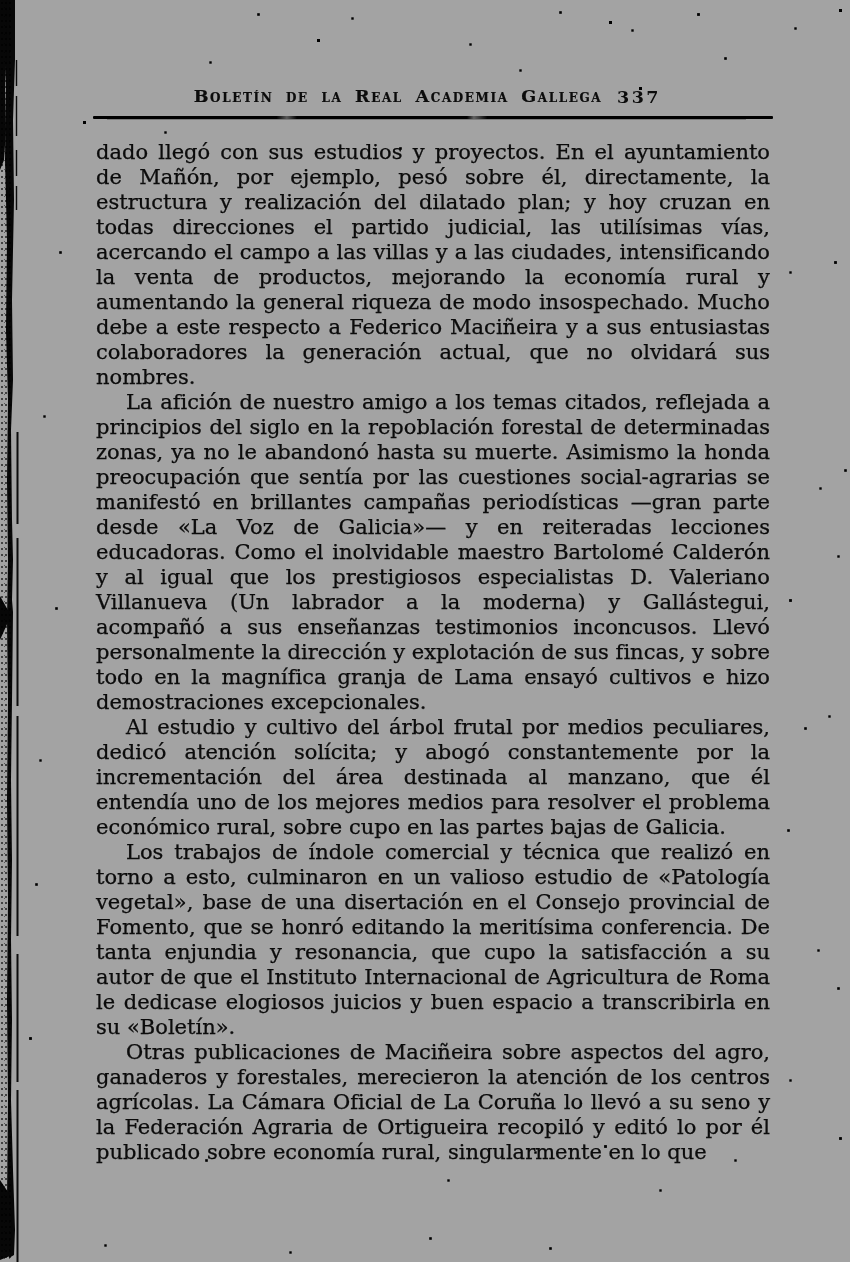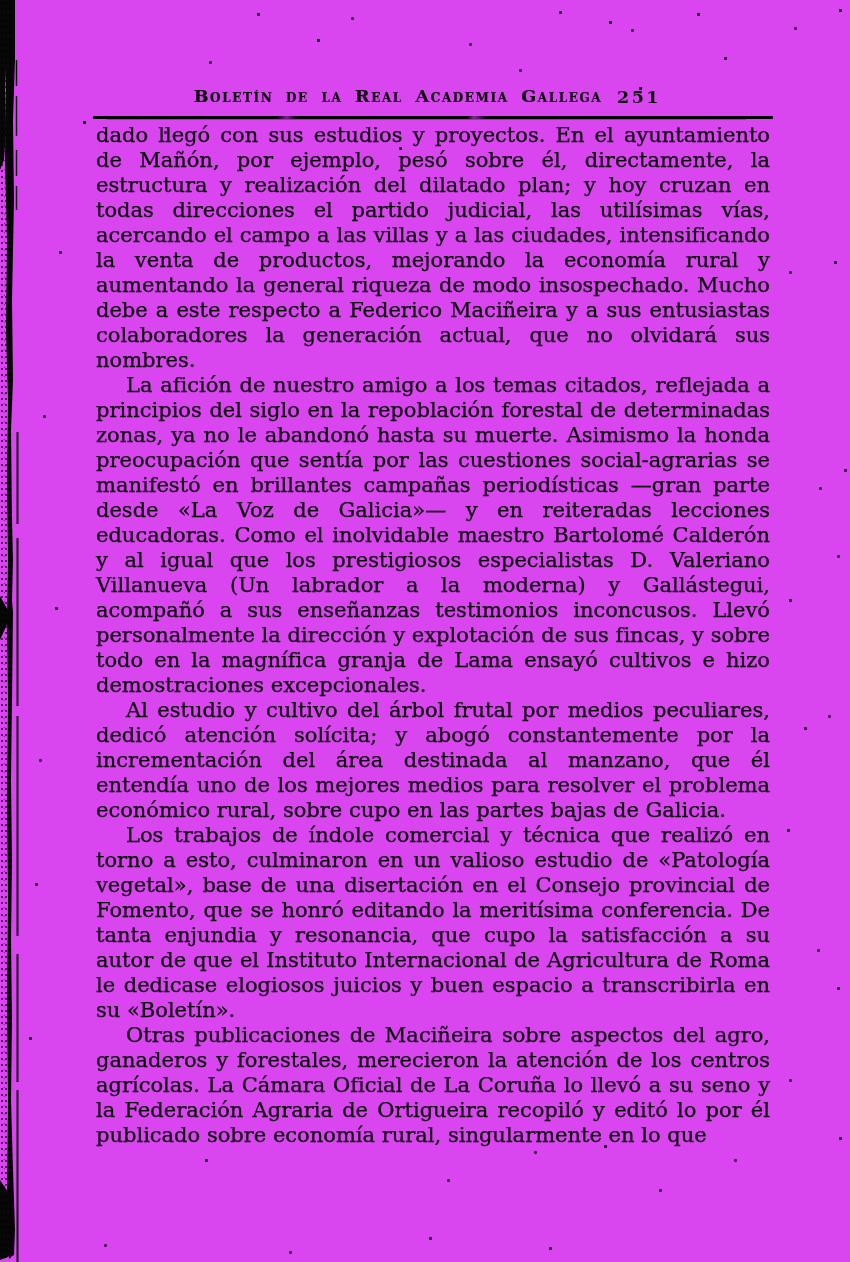--- a/index.html
+++ b/index.html
@@ -2,21 +2,21 @@
 <html lang="es"><head>
 <meta charset="utf-8">
 <style>
   html, body {
     margin: 0; padding: 0; background: #777;
   }
   .page {
     position: relative;
     width: 850px; height: 1262px;
     margin: 0 auto;
-    background: #d946ef;
+    background: #a3a3a3;
     overflow: hidden;
     font-family: "DejaVu Serif", "Liberation Serif", serif;
     color: #0c0c0c;
   }
   
   .running-head {
     position: absolute; top: 86px; left: 130px; width: 536px;
     text-align: center;
     font-variant: small-caps;
     font-weight: 700;
@@ -39,21 +39,21 @@
         #000 0%, #000 27%, rgba(0,0,0,.45) 28.5%, #000 30%,
         #000 55%, rgba(0,0,0,.4) 56%, #000 58%, #000 100%);
     border-radius: 1px;
   }
   .head-rule::after { 
     content: ""; position: absolute; left: 2%; right: 4%; top: 3px; height: 1px;
     background: rgba(0,0,0,.25);
   }
   
   .page-body {
-    position: absolute; top: 123px; left: 96px; width: 674px;
+    position: absolute; top: 140px; left: 96px; width: 674px;
     font-size: 21px; line-height: 25px;
     text-align: justify;
     text-justify: inter-word;
     hyphens: auto; -webkit-hyphens: auto;
     -webkit-text-stroke: 0.25px #000;
   }
   .page-body p { margin: 0; }
   .page-body p.indent { text-indent: 30px; }
   .seg-italic { }
   
@@ -108,21 +108,21 @@
       <path fill="#070707" d="M0,1180 L10,1195 L12,1230 L10,1256 L0,1260 Z"></path>
 
       <line x1="17.5" y1="432" x2="17.5" y2="1262" stroke="#0c0c0c" stroke-width="2" stroke-dasharray="92 14 168 10 220 18 128 8 190 12"></line>
       <line x1="16.5" y1="60" x2="16.5" y2="210" stroke="#0c0c0c" stroke-width="1.4" stroke-dasharray="26 10 40 14"></line>
     </svg>
   </div>
 
   <div class="speckles"></div>
 
   <div class="running-head">Boletín de la Real Academia Gallega</div>
-  <div class="page-number">251</div>
+  <div class="page-number">337</div>
   <div class="head-rule"></div>
 
   <div class="page-body">
       <p class=""><span class="seg-normal">dado llegó con sus estudios y proyectos. En el ayuntamiento de Mañón, por ejemplo, pesó sobre él, directamente, la estructura y realización del dilatado plan; y hoy cruzan en todas direcciones el partido judicial, las utilísimas vías, acercando el campo a las villas y a las ciudades, intensificando la venta de productos, mejorando la economía rural y aumentando la general riqueza de modo insospechado. Mucho debe a este respecto a Federico Maciñeira y a sus entusiastas colaboradores la generación actual, que no olvidará sus nombres.</span></p>
       <p class="indent"><span class="seg-normal">La afición de nuestro amigo a los temas citados, reflejada a principios del siglo en la repoblación forestal de determinadas zonas, ya no le abandonó hasta su muerte. Asimismo la honda preocupación que sentía por las cuestiones social-agrarias se manifestó en brillantes campañas periodísticas —gran parte desde «La Voz de Galicia»— y en reiteradas lecciones educadoras. Como el inolvidable maestro Bartolomé Calderón y al igual que los prestigiosos especialistas D. Valeriano Villanueva </span><span class="seg-italic">(Un labrador a la moderna)</span><span class="seg-normal"> y Gallástegui, acompañó a sus enseñanzas testimonios inconcusos. Llevó personalmente la dirección y explotación de sus fincas, y sobre todo en la magnífica granja de Lama ensayó cultivos e hizo demostraciones excepcionales.</span></p>
       <p class="indent"><span class="seg-normal">Al estudio y cultivo del árbol frutal por medios peculiares, dedicó atención solícita; y abogó constantemente por la incrementación del área destinada al manzano, que él entendía uno de los mejores medios para resolver el problema económico rural, sobre cupo en las partes bajas de Galicia.</span></p>
       <p class="indent"><span class="seg-normal">Los trabajos de índole comercial y técnica que realizó en torno a esto, culminaron en un valioso estudio de «Patología vegetal», base de una disertación en el Consejo provincial de Fomento, que se honró editando la meritísima conferencia. De tanta enjundia y resonancia, que cupo la satisfacción a su autor de que el Instituto Internacional de Agricultura de Roma le dedicase elogiosos juicios y buen espacio a transcribirla en su «Boletín».</span></p>
       <p class="indent"><span class="seg-normal">Otras publicaciones de Maciñeira sobre aspectos del agro, ganaderos y forestales, merecieron la atención de los centros agrícolas. La Cámara Oficial de La Coruña lo llevó a su seno y la Federación Agraria de Ortigueira recopiló y editó lo por él publicado sobre economía rural, singularmente en lo que</span></p>
     </div>
 

